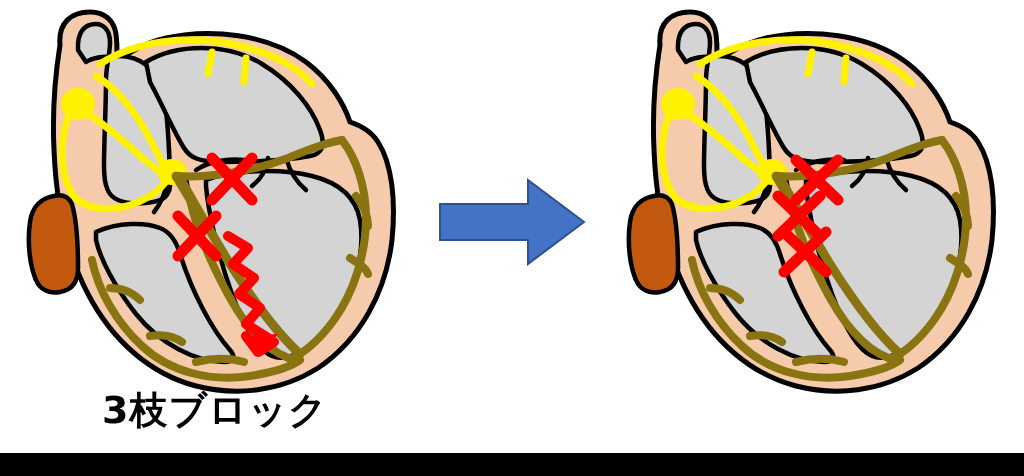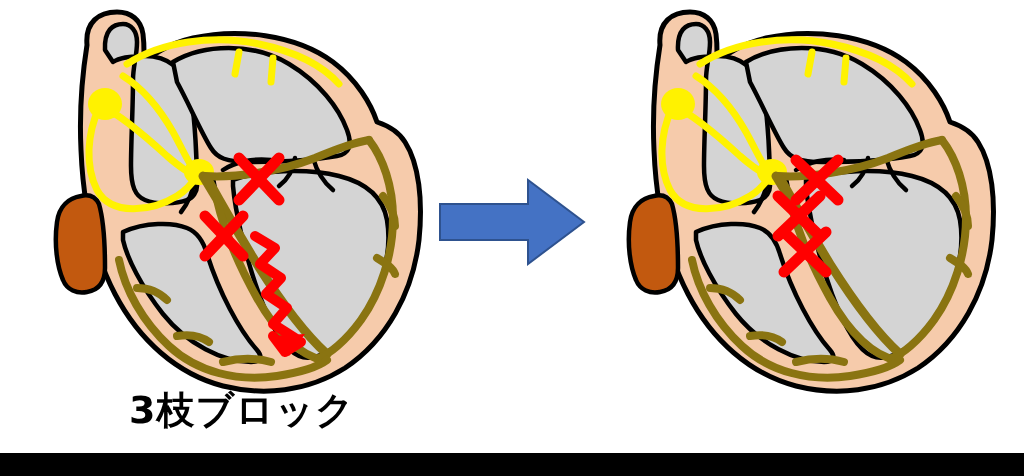--- a/index.html
+++ b/index.html
@@ -14,21 +14,21 @@
     background: #ffffff;
     overflow: hidden;
     font-family: "Liberation Sans", sans-serif;
   }
   .panel {
     position: absolute;
     top: 0;
     width: 430px;
     height: 400px;
   }
-  #panel-left  { left: 0px; margin-left: 27px; }
+  #panel-left  { left: 0px; }
   #panel-right { left: 600px; }
 
   .heart-svg {
     position: absolute;
     left: 0;
     top: 0;
     width: 430px;
     height: 400px;
     overflow: visible;
   }

